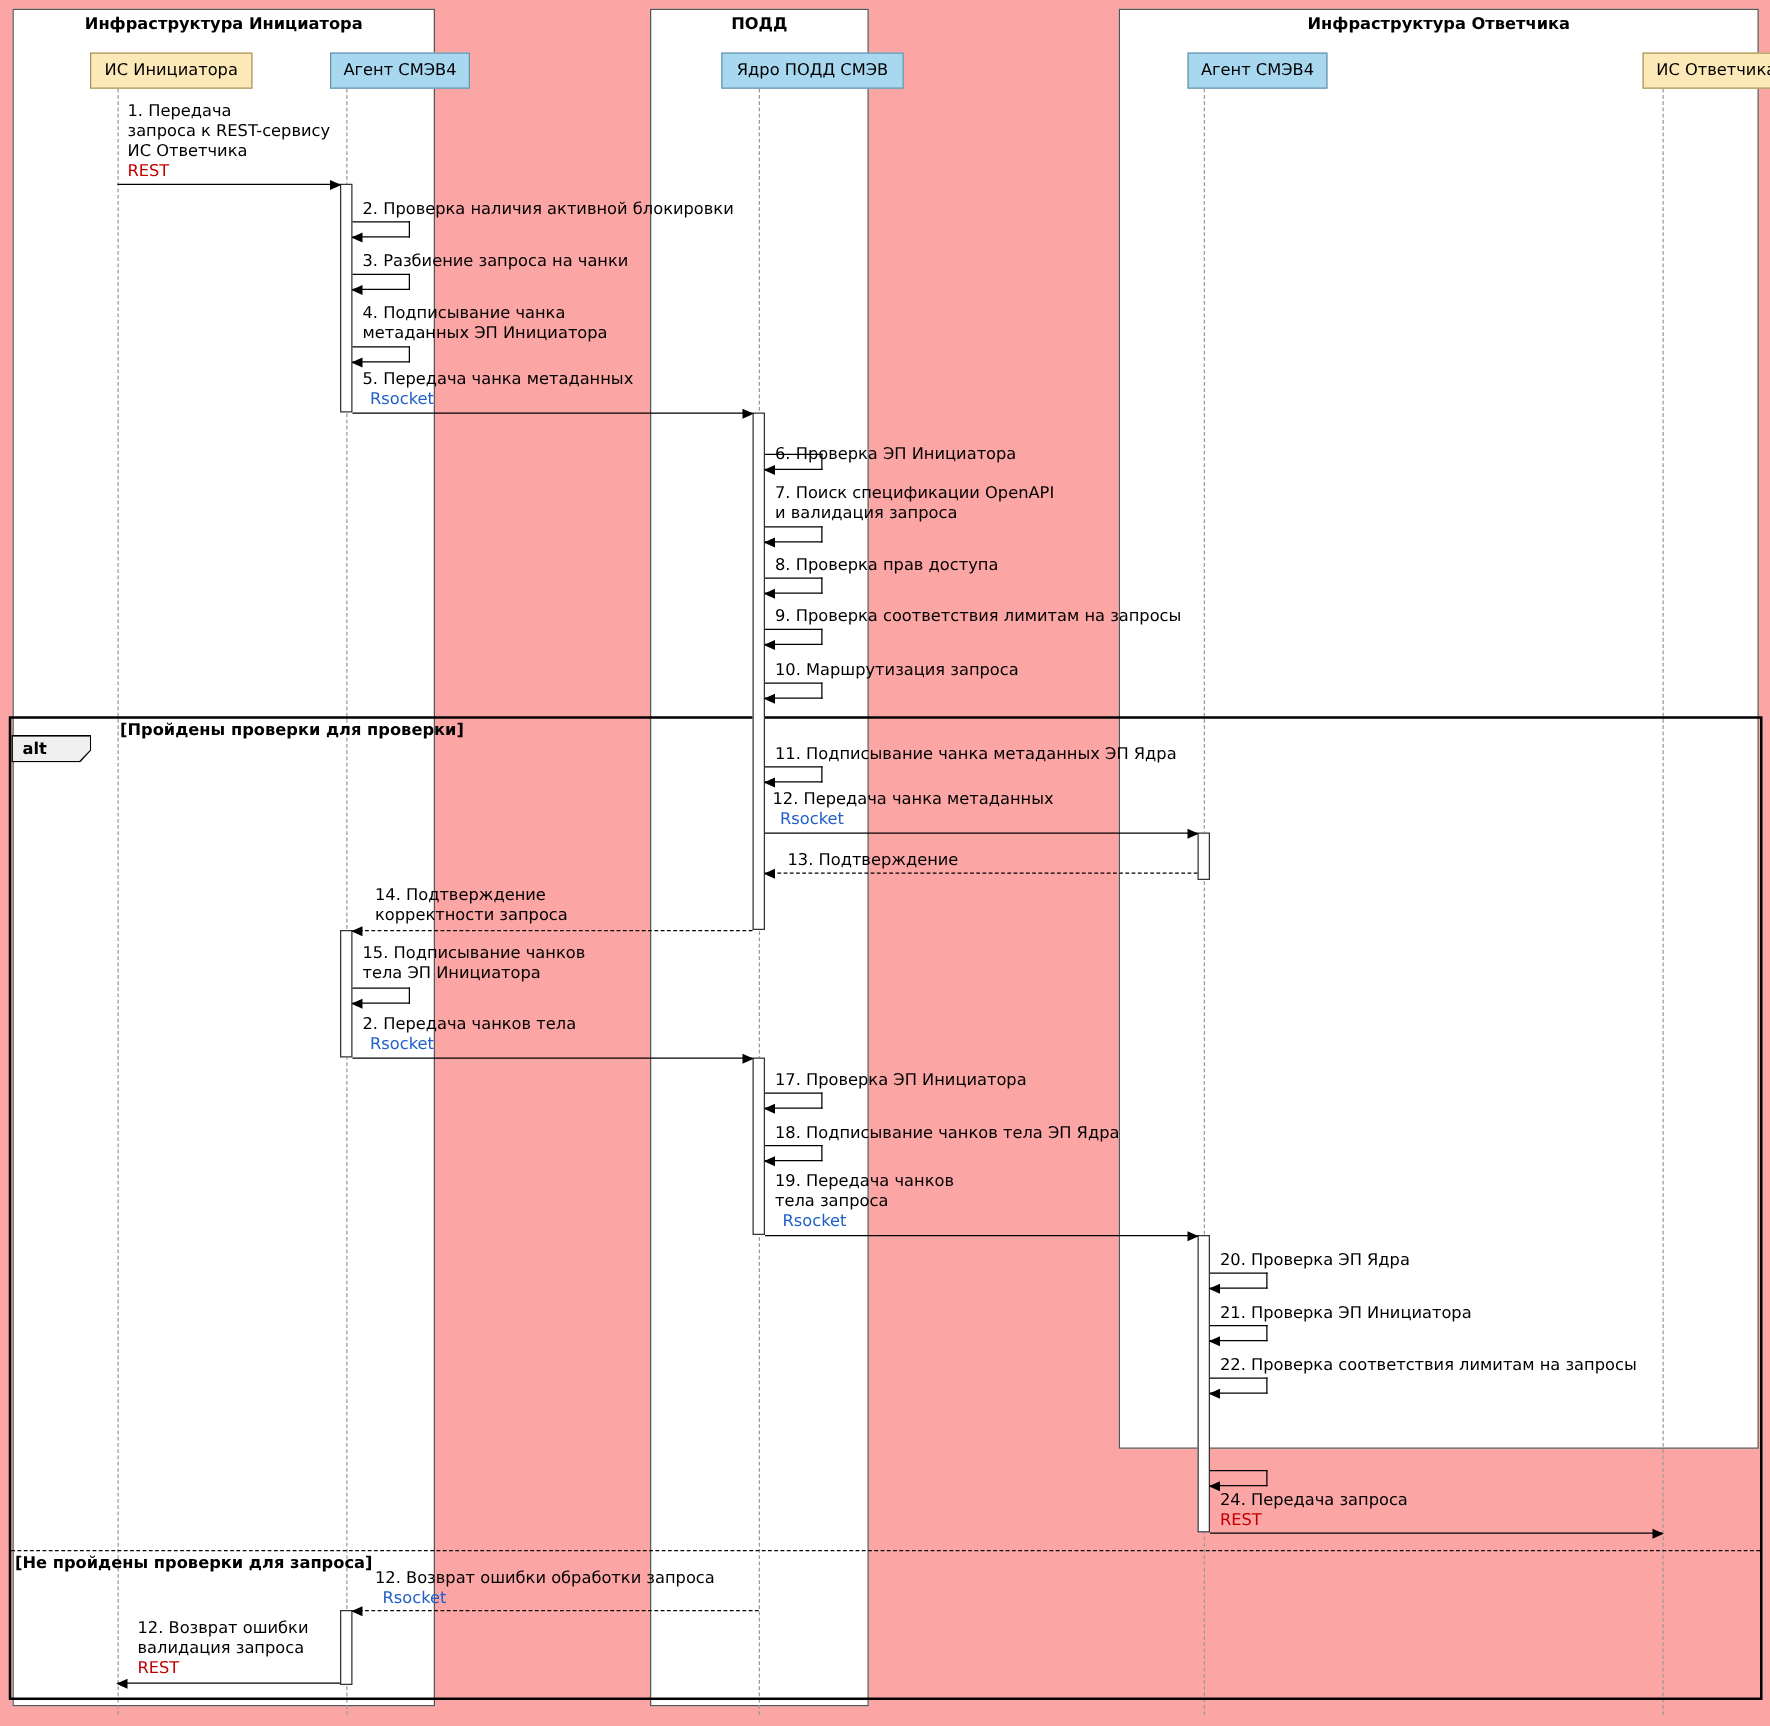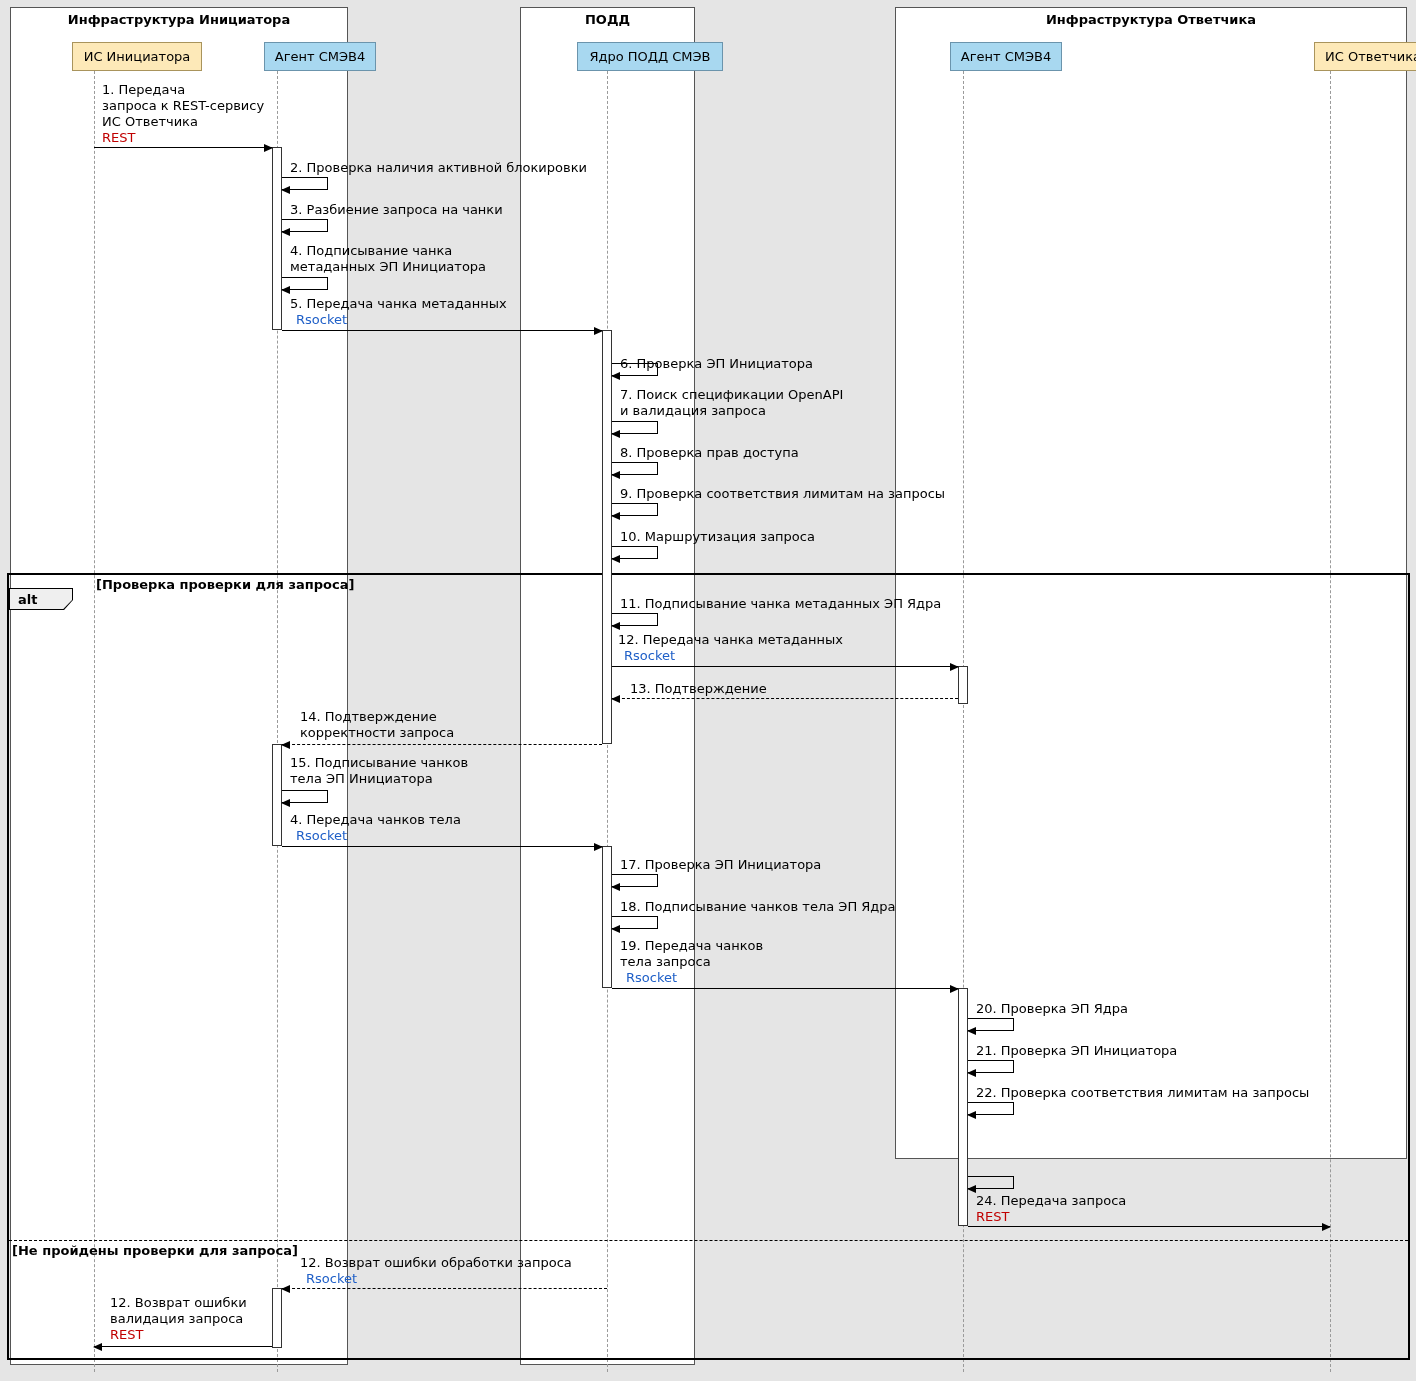--- a/index.html
+++ b/index.html
@@ -1,18 +1,18 @@
 <!DOCTYPE html>
 <html><head>
 <meta charset="utf-8">
 <style>
   * { margin:0; padding:0; box-sizing:border-box; }
   html,body { background:#ffffff; }
   body { font-family:"DejaVu Sans", sans-serif; color:#000; }
-  .canvas { position:relative; width:1416px; height:1381px; background:#e5e5e5; overflow:hidden; font-size:13px; }
+  .canvas { position:relative; width:1416px; height:1381px; background:#fca5a5; overflow:hidden; font-size:13px; }
 
   .pframe { position:absolute; border:1px solid #555; background:#fff; }
   .pframe-title { position:absolute; top:4px; left:0; right:0; text-align:center; font-weight:bold; font-size:13px; }
 
   .lifeline { position:absolute; width:0; border-left:1px dashed #9a9a9a; }
 
   .participant { position:absolute; height:29px; display:flex; align-items:center; justify-content:center;
                  font-size:13px; border:1px solid #777;margin-left:43px; }
   .p-yellow { background:#FDE9B8; border-color:#a9945c; }
   .p-blue   { background:#A8D8F0; border-color:#6b94ac; }
@@ -67,21 +67,21 @@
   <div class="participant p-yellow" style="left:29px;top:42px;width:130px">ИС Инициатора</div>
   <div class="participant p-blue" style="left:221px;top:42px;width:112px">Агент СМЭВ4</div>
   <div class="participant p-blue" style="left:534px;top:42px;width:146px">Ядро ПОДД СМЭВ</div>
   <div class="participant p-blue" style="left:907px;top:42px;width:112px">Агент СМЭВ4</div>
   <div class="participant p-yellow" style="left:1271px;top:42px;width:118px">ИС Ответчика</div>
 
   <div class="alt-frame" style="left:7px;top:573px;width:1403px;height:787px"></div>
   <div class="alt-tab-outer" style="left:9px;top:575px">
     <div class="alt-tab-inner">alt</div>
   </div>
-  <div class="alt-cond" style="left:96px;top:577px">[Проверка проверки для запроса]</div>
+  <div class="alt-cond" style="left:96px;top:577px">[Пройдены проверки для проверки]</div>
   <div class="alt-divider" style="left:9px;top:1240px;width:1399px"></div>
   <div class="alt-cond" style="left:12px;top:1243px">[Не пройдены проверки для запроса]</div>
 
   <div class="activation" style="left:272px;top:147px;height:183px"></div>
   <div class="activation" style="left:602px;top:330px;height:414px"></div>
   <div class="activation" style="left:958px;top:666px;height:38px"></div>
   <div class="activation" style="left:272px;top:744px;height:102px"></div>
   <div class="activation" style="left:602px;top:846px;height:142px"></div>
   <div class="activation" style="left:958px;top:988px;height:238px"></div>
   <div class="activation" style="left:272px;top:1288px;height:60px"></div>
@@ -194,21 +194,21 @@
 
   <div class="msg-label" style="left:290px;top:755px">
     <div>15. Подписывание чанков</div>
     <div>тела ЭП Инициатора</div>
   </div>
   <div class="selfmsg" style="left:282px;top:790px">
       <i class="head-l"></i>
     </div>
 
   <div class="msg-label" style="left:290px;top:812px">
-    <div>4. Передача чанков тела</div>
+    <div>2. Передача чанков тела</div>
     <div class="proto-rsocket">Rsocket</div>
   </div>
   <div class="arrow" style="left:282px;top:846px;width:320px">
       <i class="head-r"></i>
     </div>
 
   <div class="msg-label" style="left:620px;top:857px">
     <div>17. Проверка ЭП Инициатора</div>
   </div>
   <div class="selfmsg" style="left:612px;top:874px">

